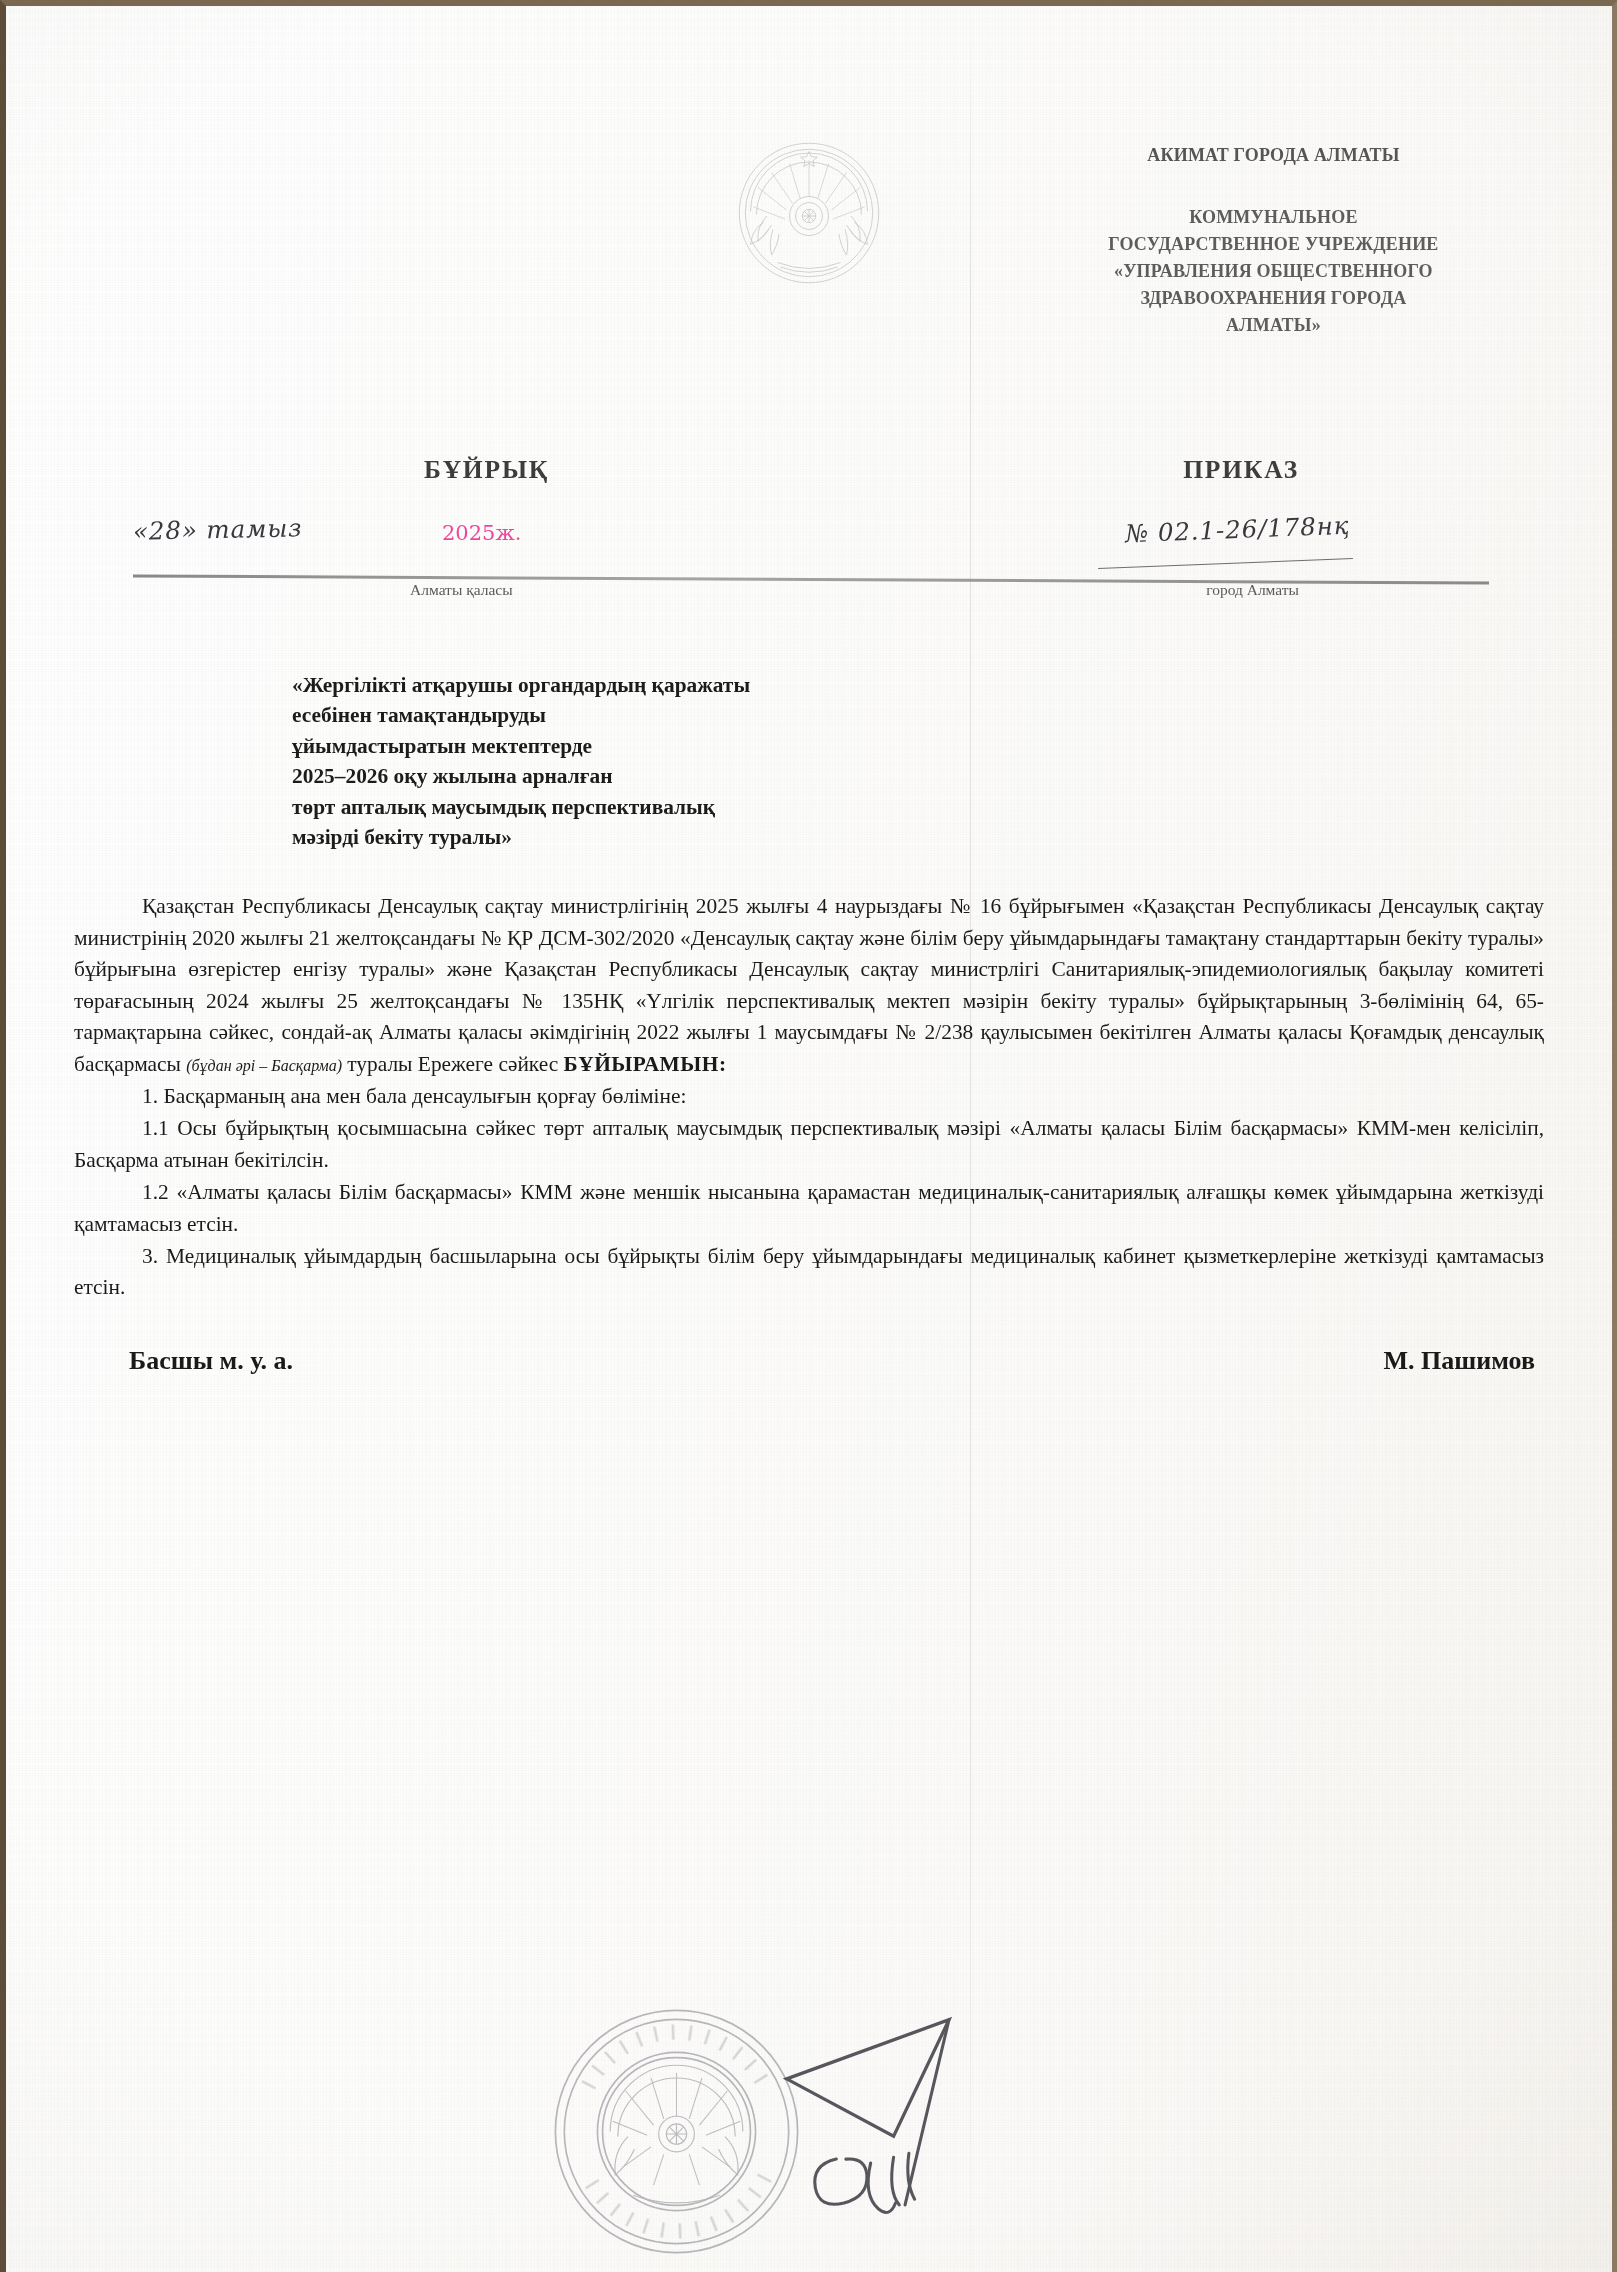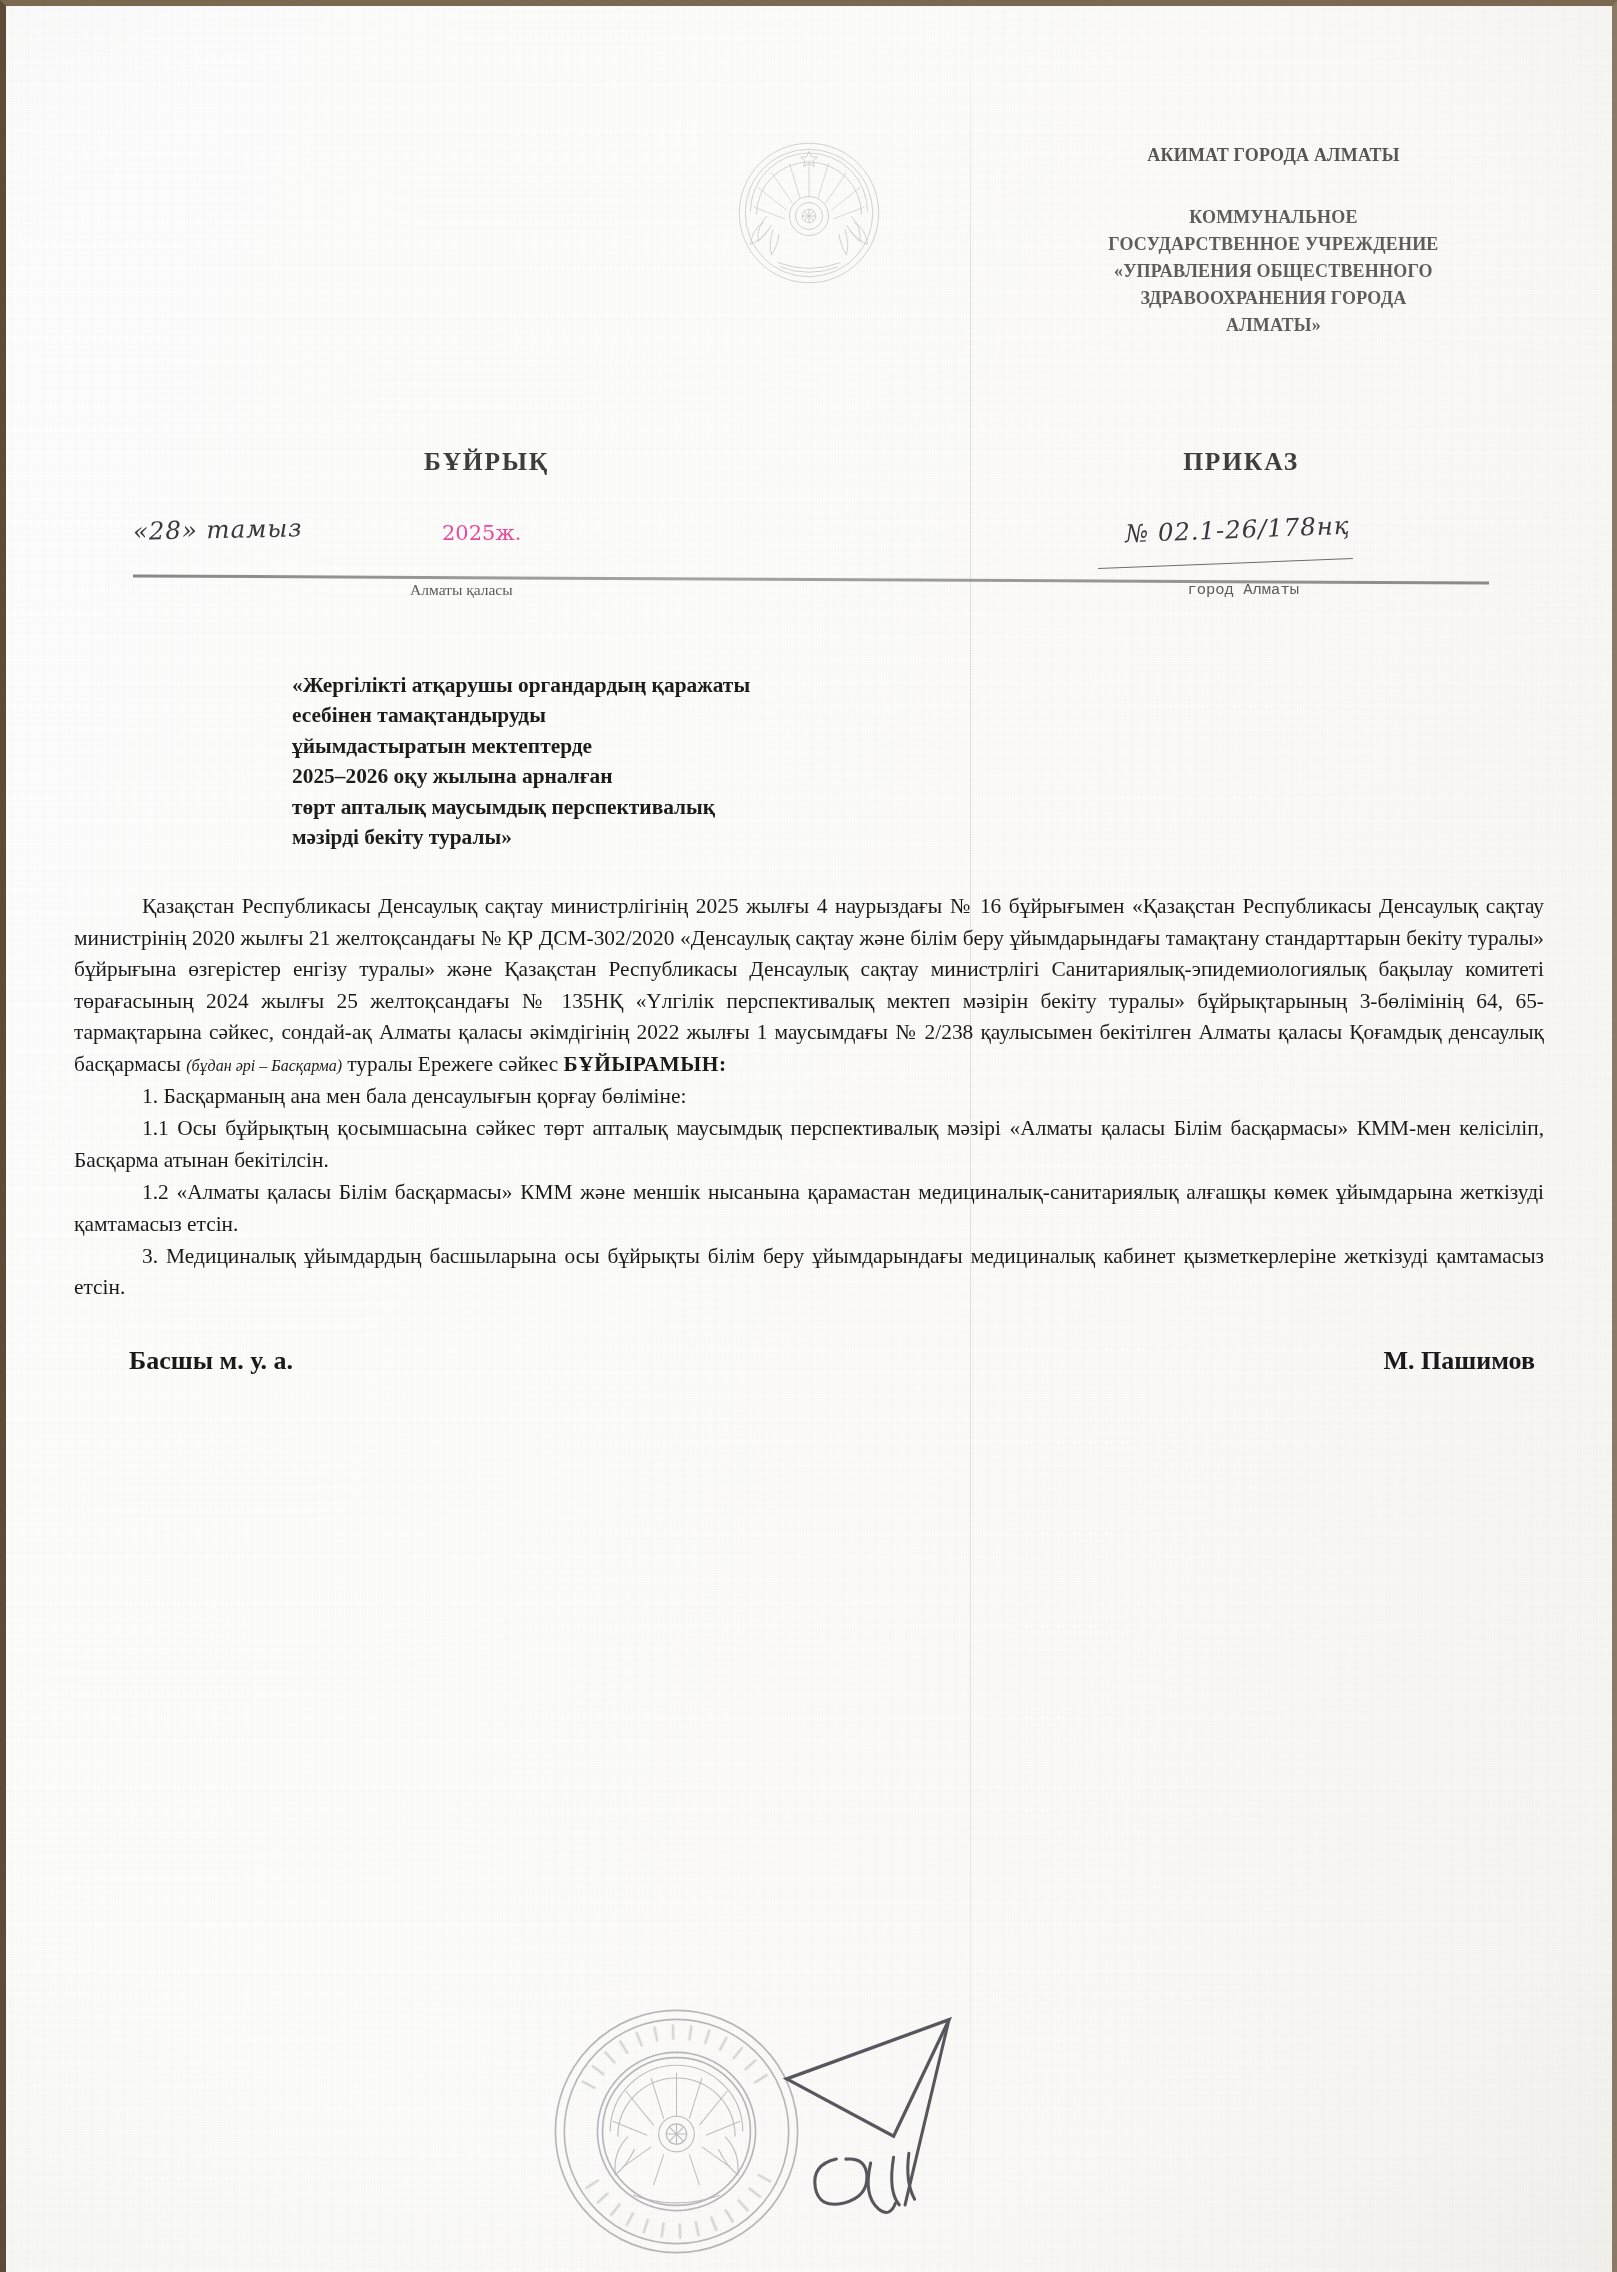--- a/index.html
+++ b/index.html
@@ -82,21 +82,21 @@
     z-index:4;
   }
 
   
   .doctype-row{
     position:relative;
     margin:50px 68px 0 68px;
     height:191px;
   }
   .doctype{
-    position:absolute;top:0;
+    position:absolute;top:8px;
     font-weight:bold;font-size:25.5px;color:#3d3d3d;
     letter-spacing:1.8px;
   }
   .doctype-left{left:350px;}
   .doctype-right{right:245px;text-align:right;}
 
   .hw{
     position:absolute;
     font-family:"DejaVu Serif",serif;
     font-style:italic;
@@ -109,21 +109,21 @@
   .hw-num{right:195px;top:68px;font-size:24.5px;letter-spacing:0.9px;transform:rotate(-2.2deg);}
   .hw-num-underline{
     position:absolute;right:191px;top:116px;width:255px;height:1.4px;
     background:#4a4a4a;opacity:.8;transform:rotate(-2.2deg);
   }
   .city{
     position:absolute;top:134px;
     font-size:15.5px;color:#5b5b5b;
   }
   .city-left{left:336px;}
-  .city-right{right:245px;font-family:Liberation Mono, monospace;}
+  .city-right{right:245px;}
 
   
   .subject{
     margin:32px 68px 0 286px;
     font-weight:bold;
     font-size:21.4px;
     line-height:1.42;
     color:#1c1c1c;
   }
   .subject div{white-space:nowrap;}

